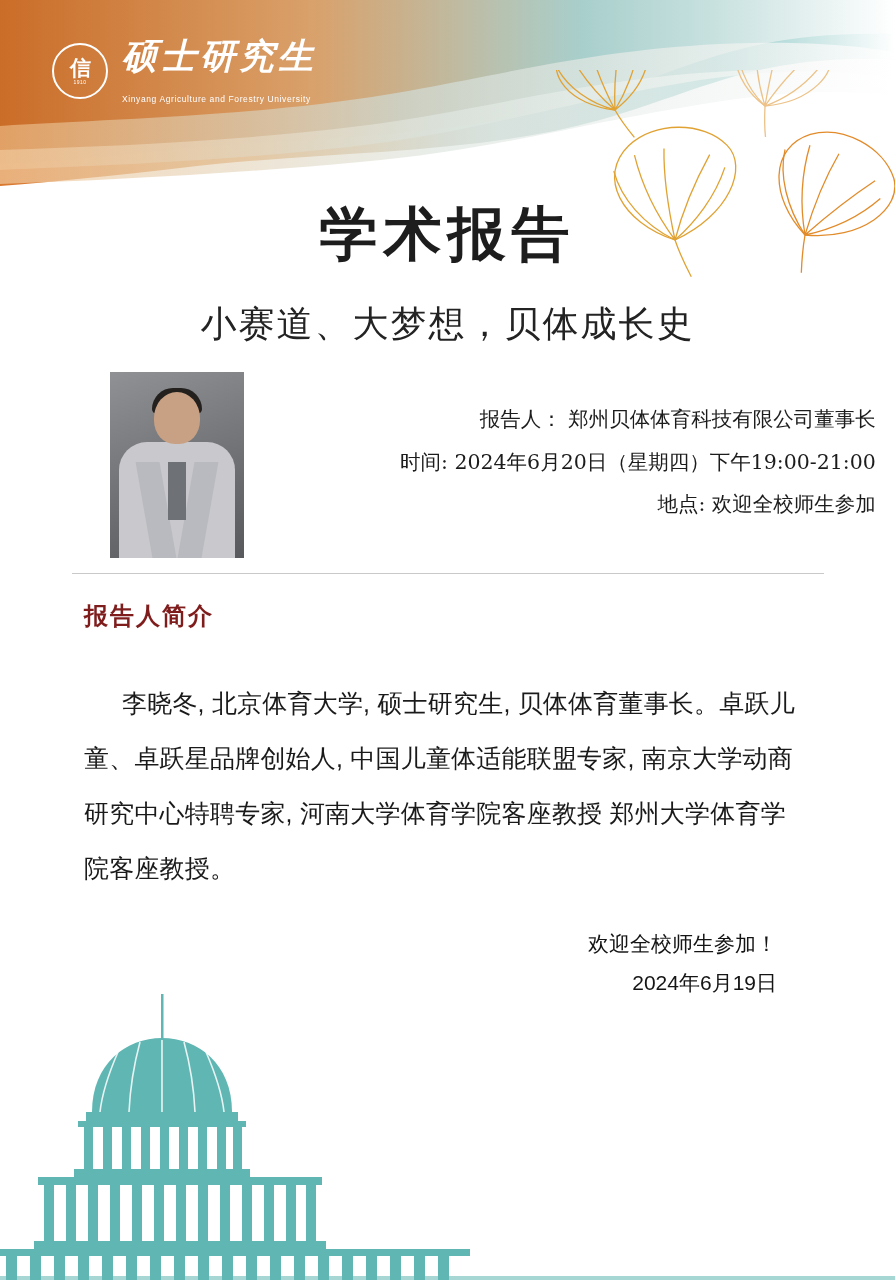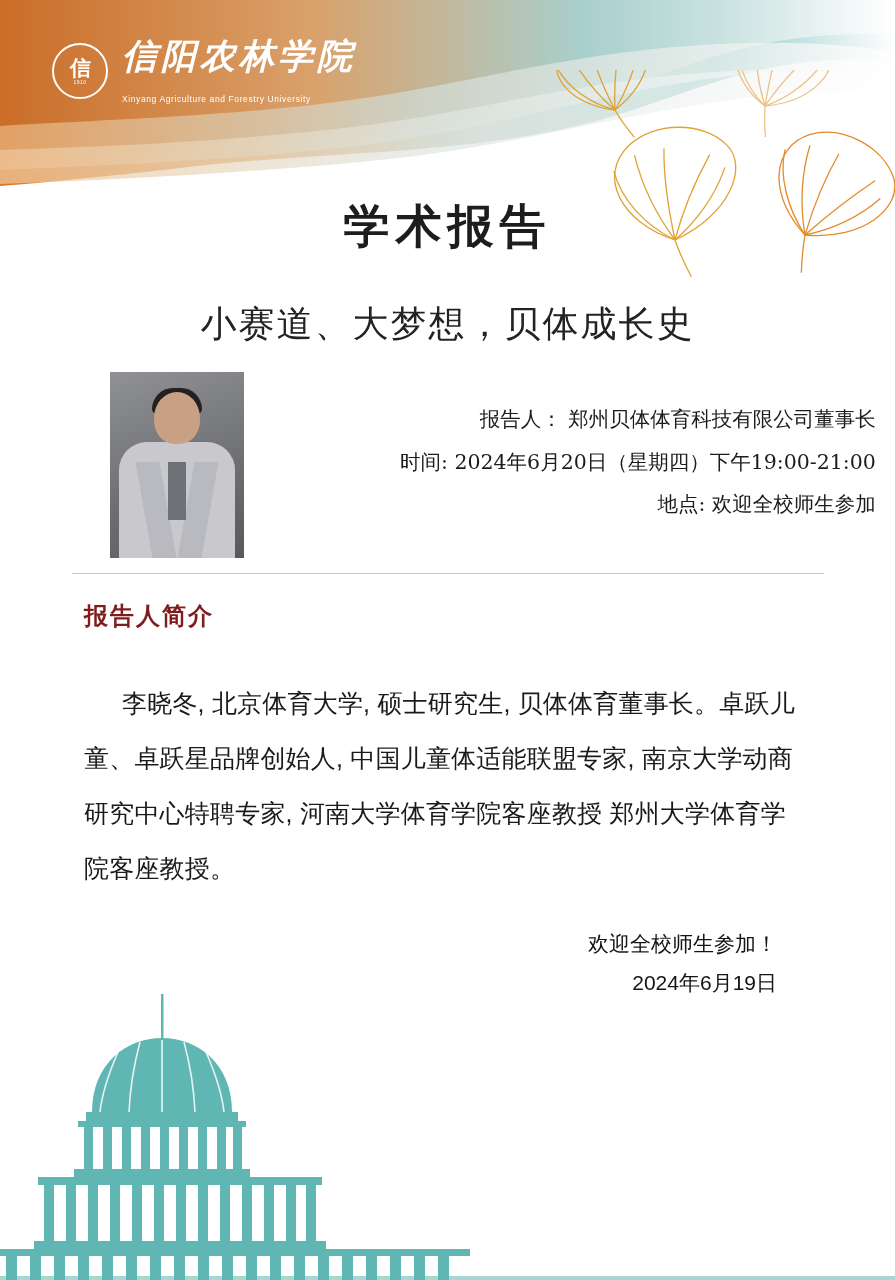--- a/index.html
+++ b/index.html
@@ -90,21 +90,21 @@
   }
 
   
   .title-main {
     position: absolute;
     left: 0; right: 0;
     top: 196px;
     text-align: center;
     font-family: "DejaVu Serif", serif;
     font-weight: bold;
-    font-size: 46px;
+    font-size: 58px;
     letter-spacing: 6px;
     color: #1d1d1d;
     text-shadow: 2px 2px 0 rgba(255,255,255,0.7);
   }
   .title-sub {
     position: absolute;
     left: 0; right: 0;
     top: 300px;
     text-align: center;
     font-size: 36px;
@@ -277,21 +277,21 @@
       <path d="M0,150 C110,146 230,142 360,126 C500,108 600,74 760,70 C830,68 870,72 895,76 L895,96 C850,90 800,90 730,100 C590,120 500,150 360,162 C230,174 110,180 0,184 Z" fill="url(#g4)" opacity="0.7"></path>
     </svg>
   </div>
 
   <div class="logo-wrap">
     <div class="logo-seal">
       <span class="seal-glyph">信</span>
       <span class="seal-year">1910</span>
     </div>
     <div class="logo-text">
-      <span class="logo-cn">信阳农林学院</span>
+      <span class="logo-cn">硕士研究生</span>
       <span class="logo-en">Xinyang Agriculture and Forestry University</span>
     </div>
   </div>
 
   <div class="ginkgo">
     <svg width="340" height="300" viewBox="0 0 340 300" xmlns="http://www.w3.org/2000/svg">
       <g fill="none" stroke="#e0a233" stroke-width="1.3">
 
         <g transform="translate(60,40) rotate(-18)">
           <path d="M0,0 C-40,-18 -58,-56 -30,-78 C-8,-95 28,-92 46,-72 C62,-54 44,-16 0,0 Z"></path>

